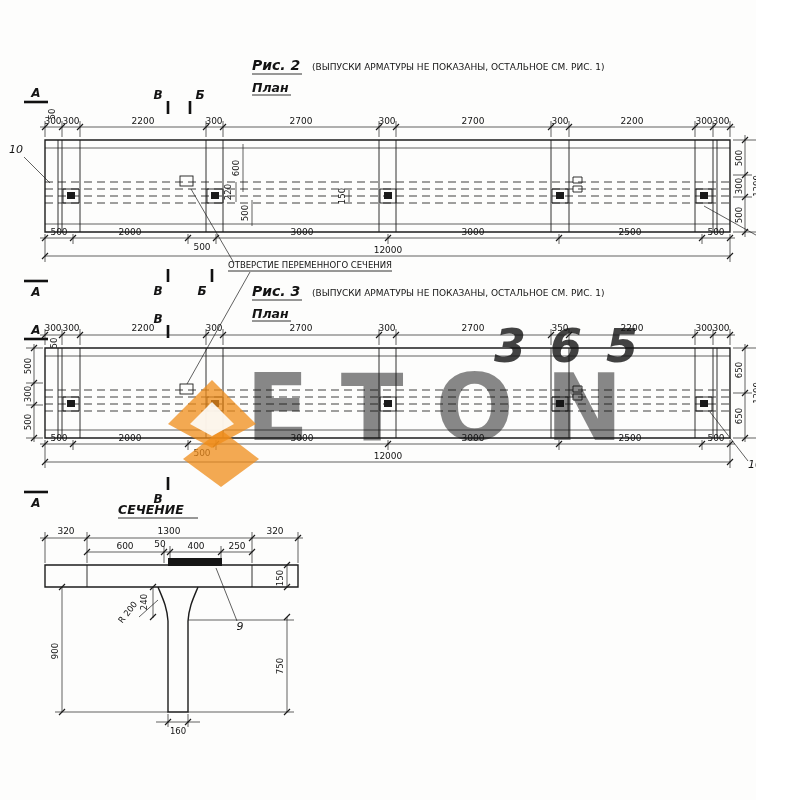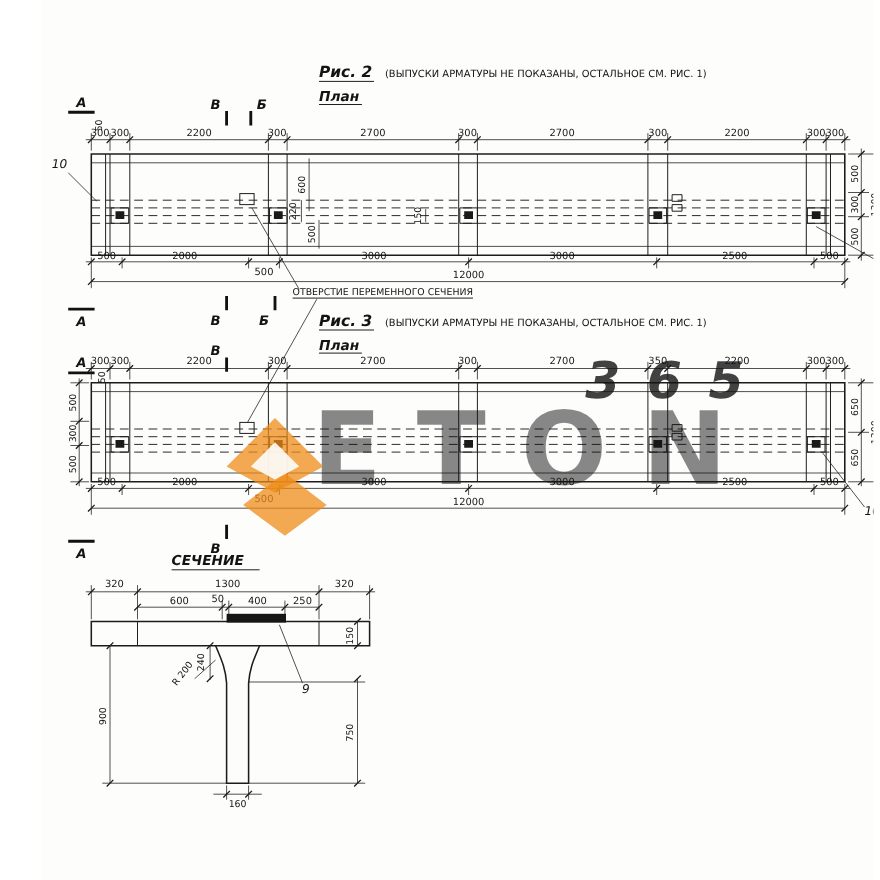--- a/index.html
+++ b/index.html
@@ -1,17 +1,17 @@
 <!DOCTYPE html>
 <html><head>
 <meta charset="utf-8">
 <style>
   html,body{margin:0;padding:0;background:#ffffff;}
   #sheet{position:relative;width:756px;height:800px;background:#fdfdfc;overflow:hidden;
-         font-family:"DejaVu Sans",sans-serif;margin-left:38px;}
+         font-family:"DejaVu Sans",sans-serif;}
   svg{position:absolute;left:0;top:0;}
   svg text{font-family:"DejaVu Sans",sans-serif;fill:#141414;}
   .ln{stroke:#1c1c1c;stroke-width:.9;fill:none;}
   .hv{stroke:#1c1c1c;stroke-width:1.4;fill:none;}
   .th{stroke:#1c1c1c;stroke-width:.7;fill:none;}
   .sl{stroke:#1c1c1c;stroke-width:1.2;fill:none;}
   .bar{stroke:#111;stroke-width:2.6;fill:none;}
   .dash{stroke:#1c1c1c;stroke-width:.85;fill:none;stroke-dasharray:8 5;}
   .d{font-size:9px;text-anchor:middle;}
   .d8{font-size:8.5px;text-anchor:middle;}

